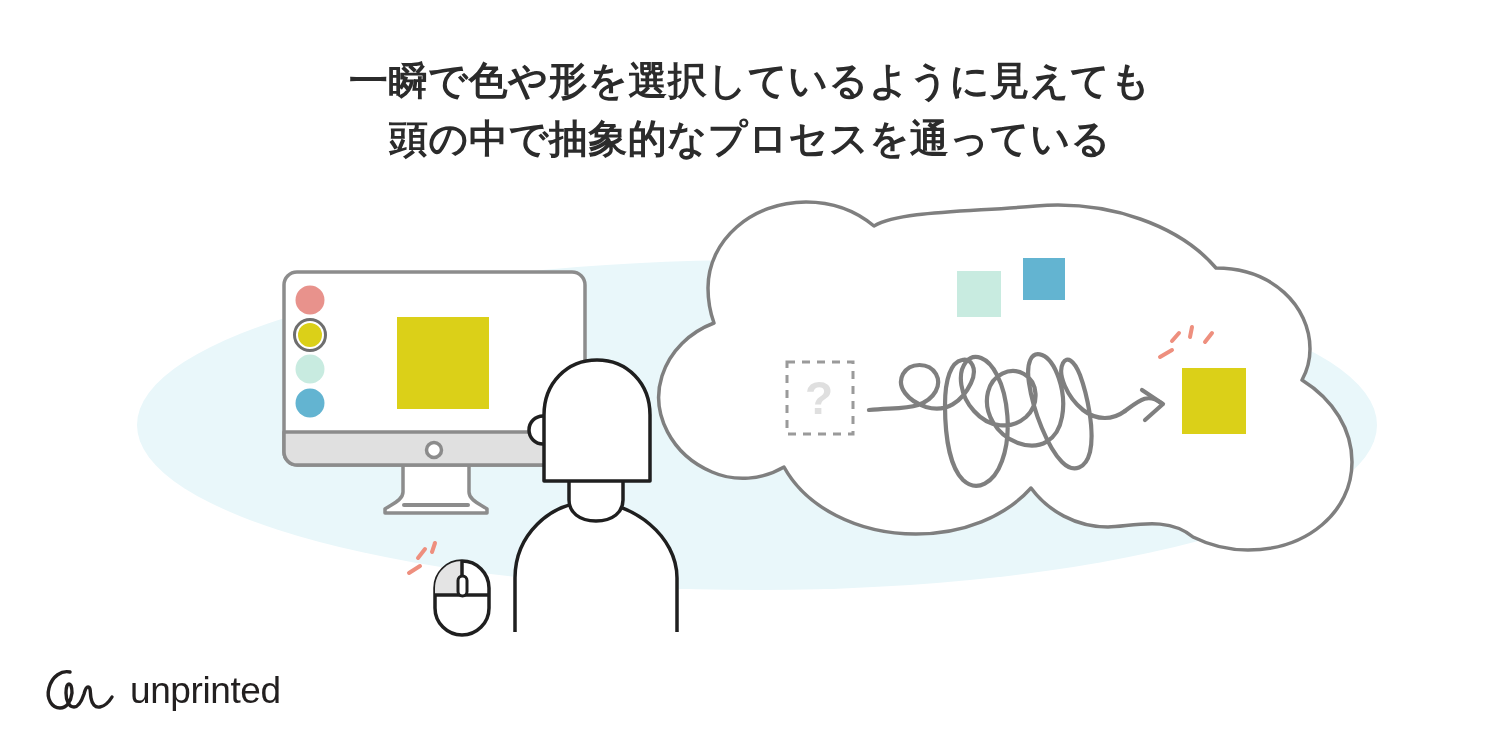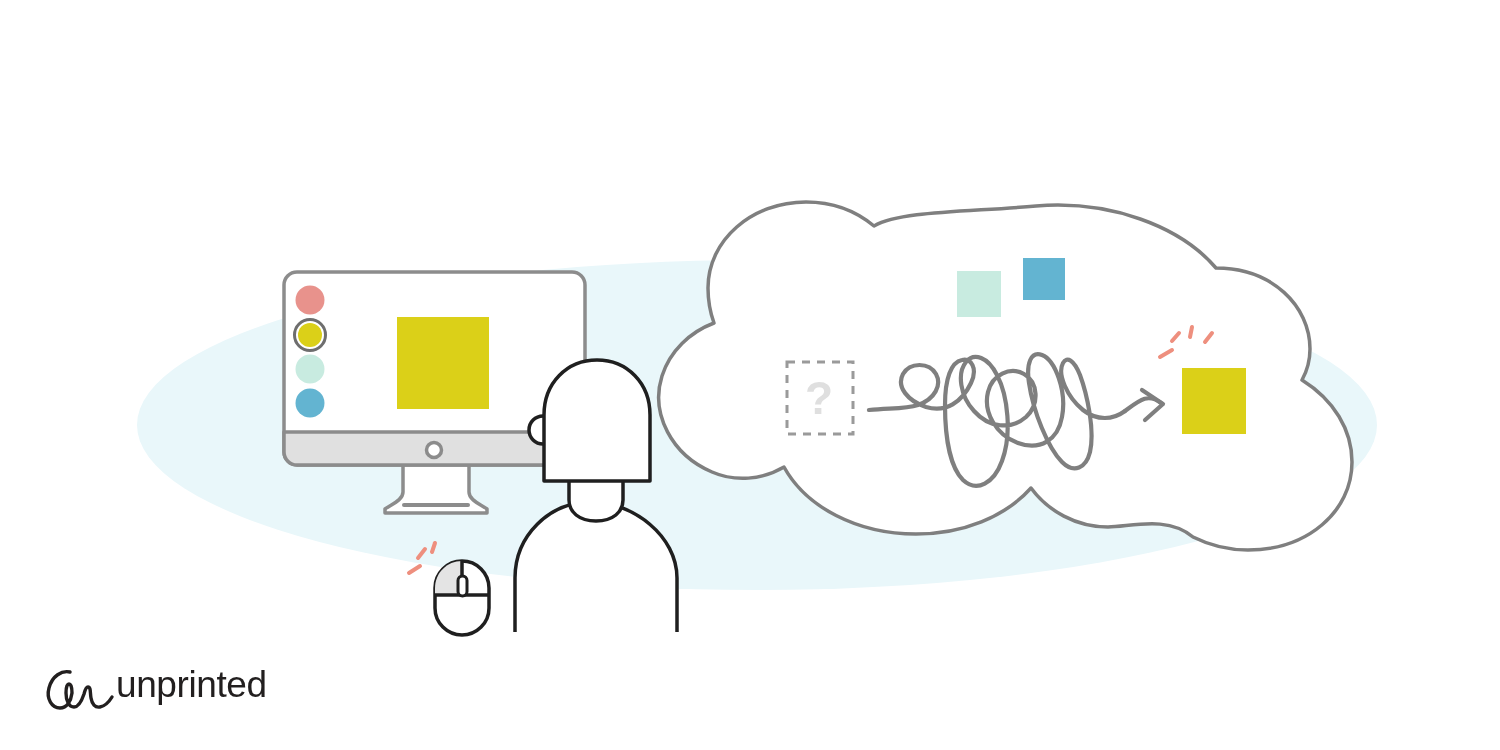--- a/index.html
+++ b/index.html
@@ -46,20 +46,22 @@
     display: block;
     white-space: nowrap;
   }
 
   
   .logo {
     position: absolute;
     left: 44px;
     top: 666px;
     display: flex;
+    align-items: center;
+    gap: 14px;
   }
   .logo-mark {
     display: block;
     width: 72px;
     height: 48px;
   }
   .logo-word {
     color: #221f1f;
     font-size: 37px;
     font-weight: 400;
@@ -207,20 +209,24 @@
     <g stroke="#ee8f7e" stroke-width="4" stroke-linecap="round">
       <line x1="1160" y1="357" x2="1172" y2="350"></line>
       <line x1="1172" y1="341" x2="1179" y2="333"></line>
       <line x1="1190" y1="337" x2="1192" y2="327"></line>
       <line x1="1205" y1="342" x2="1212" y2="333"></line>
     </g>
   </svg>
 
   <div class="qmark">?</div>
 
+  <div class="headline">
+    <span class="line">一瞬で色や形を選択しているように見えても</span>
+    <span class="line">頭の中で抽象的なプロセスを通っている</span>
+  </div>
 
   <div class="logo">
     <svg class="logo-mark" viewBox="0 0 72 48">
       <path d="M26 6
                C18 4 8 10 5 22
                C2 33 8 42 16 42
                C23 42 27 35 28 27
                C28 22 27 18 25 18
                C23 18 22 22 22 27
                C22 35 25 41 30 41

